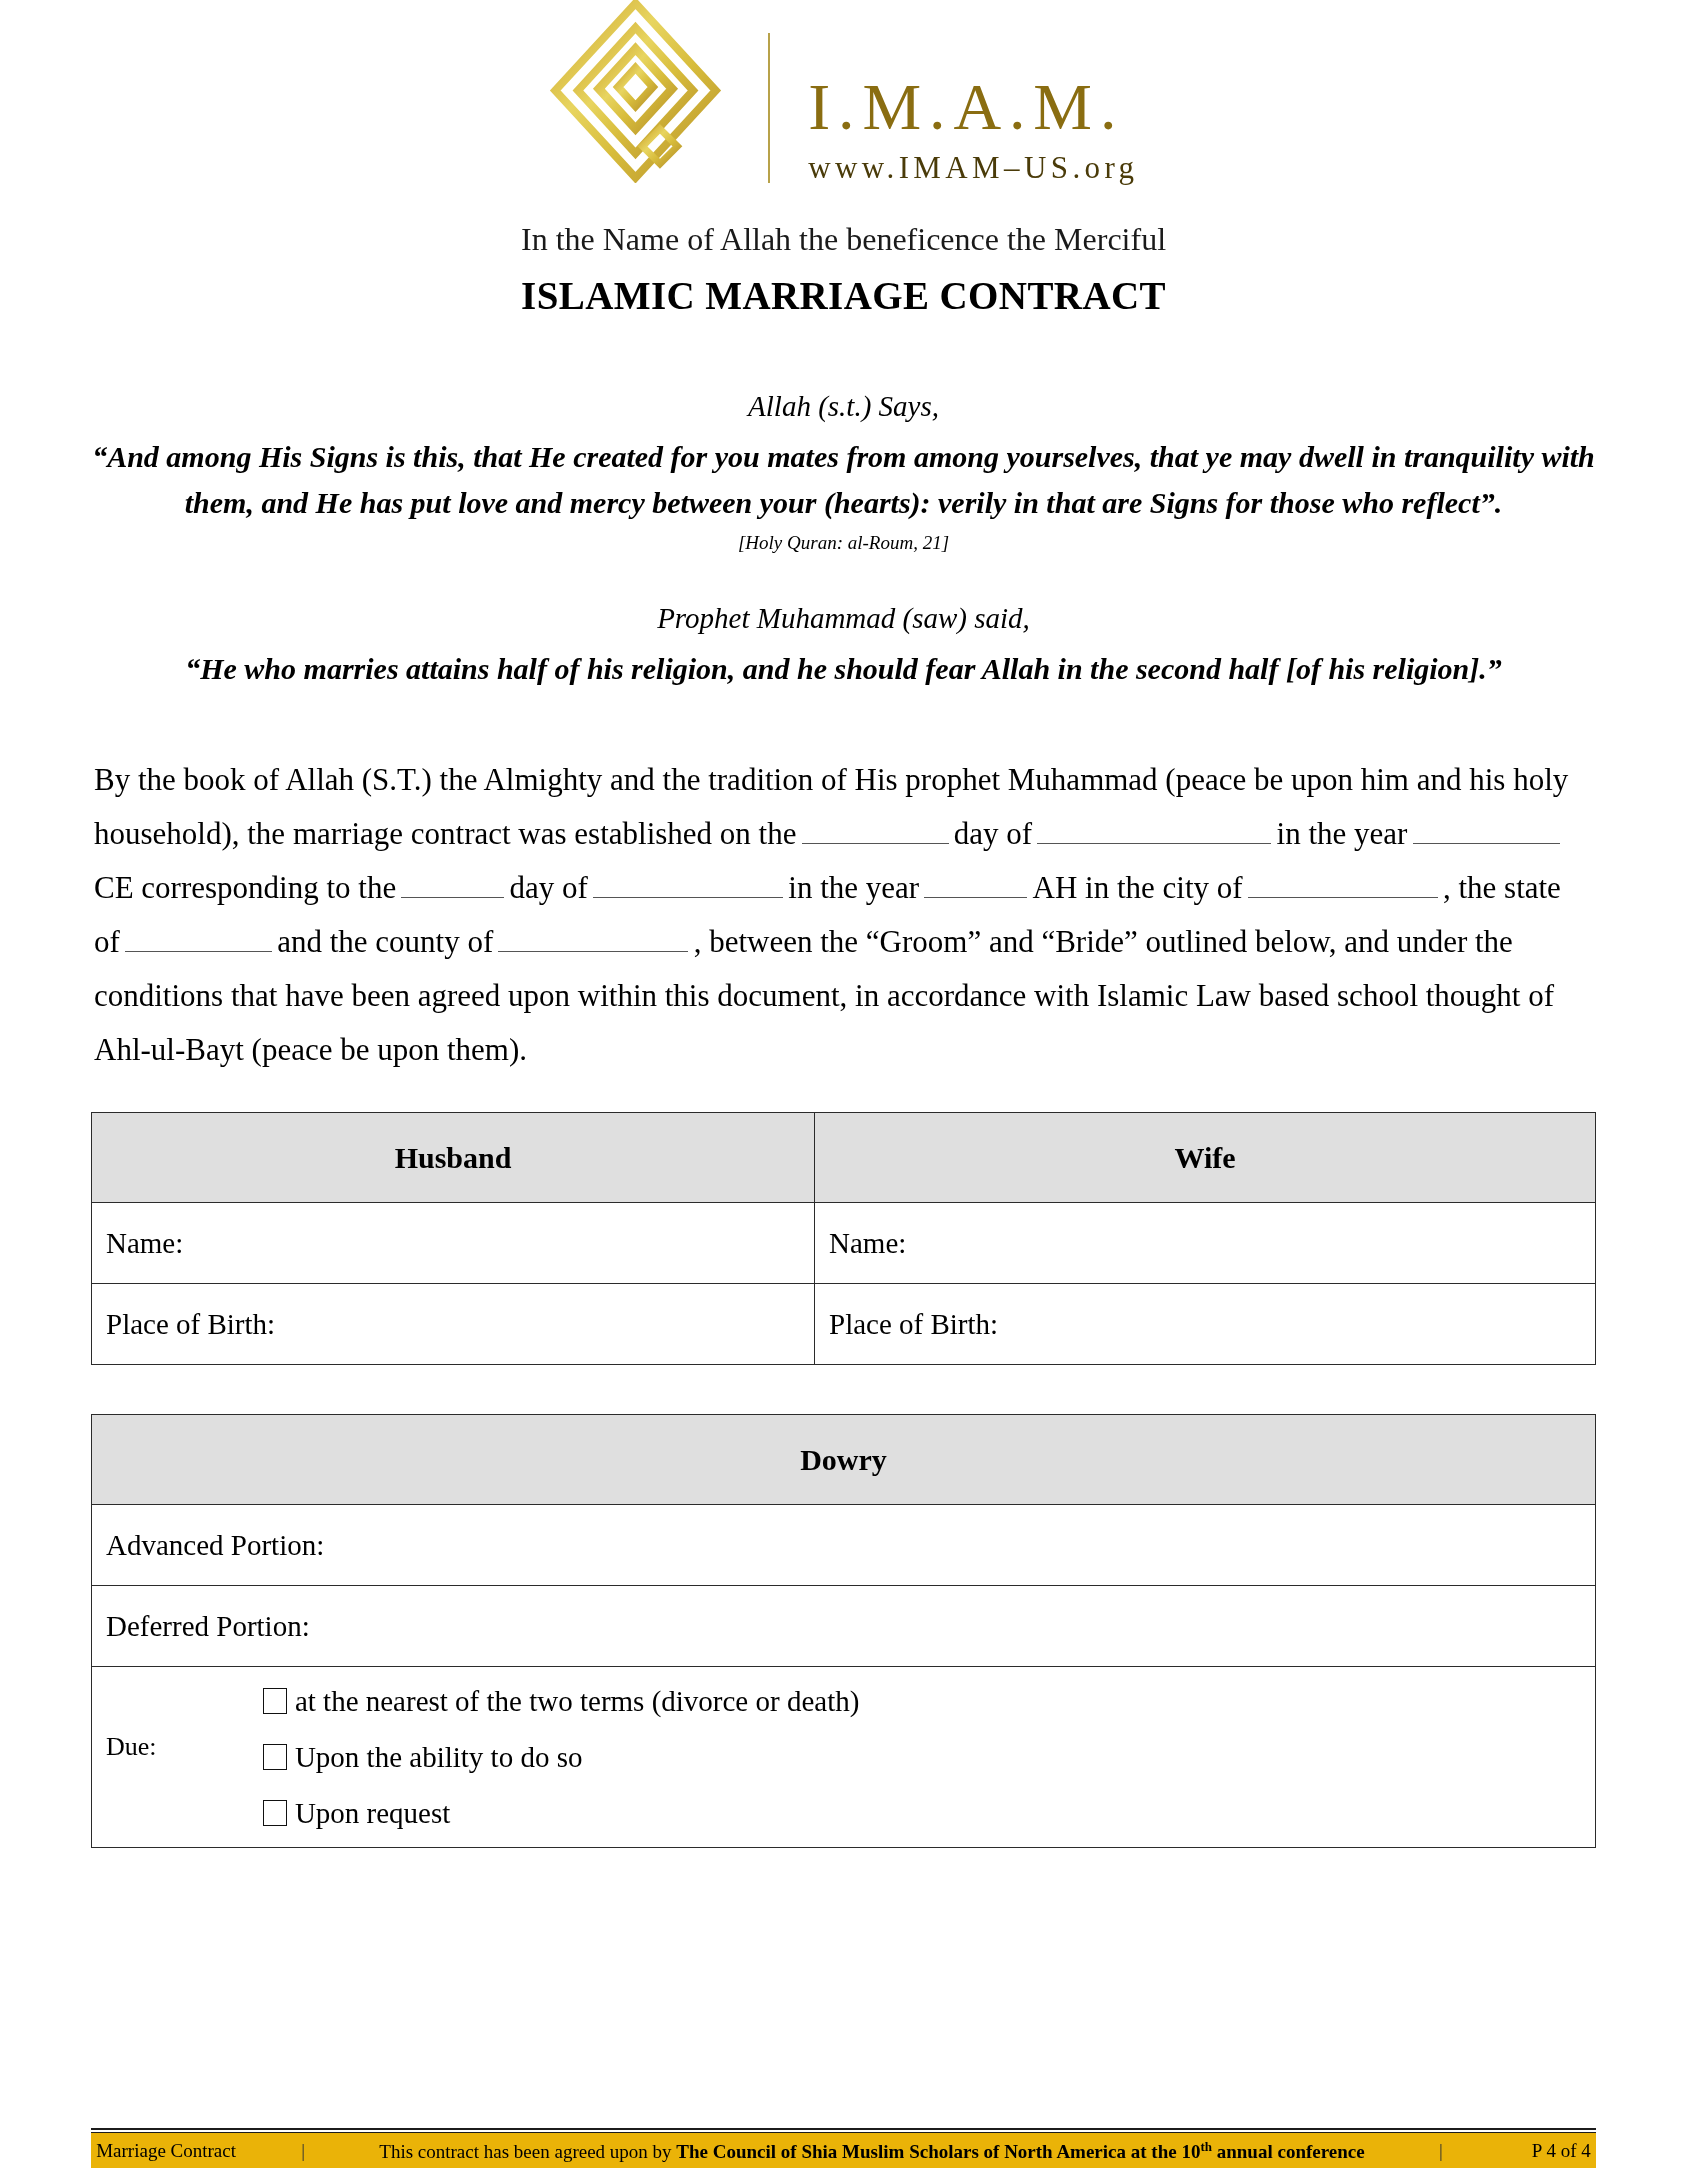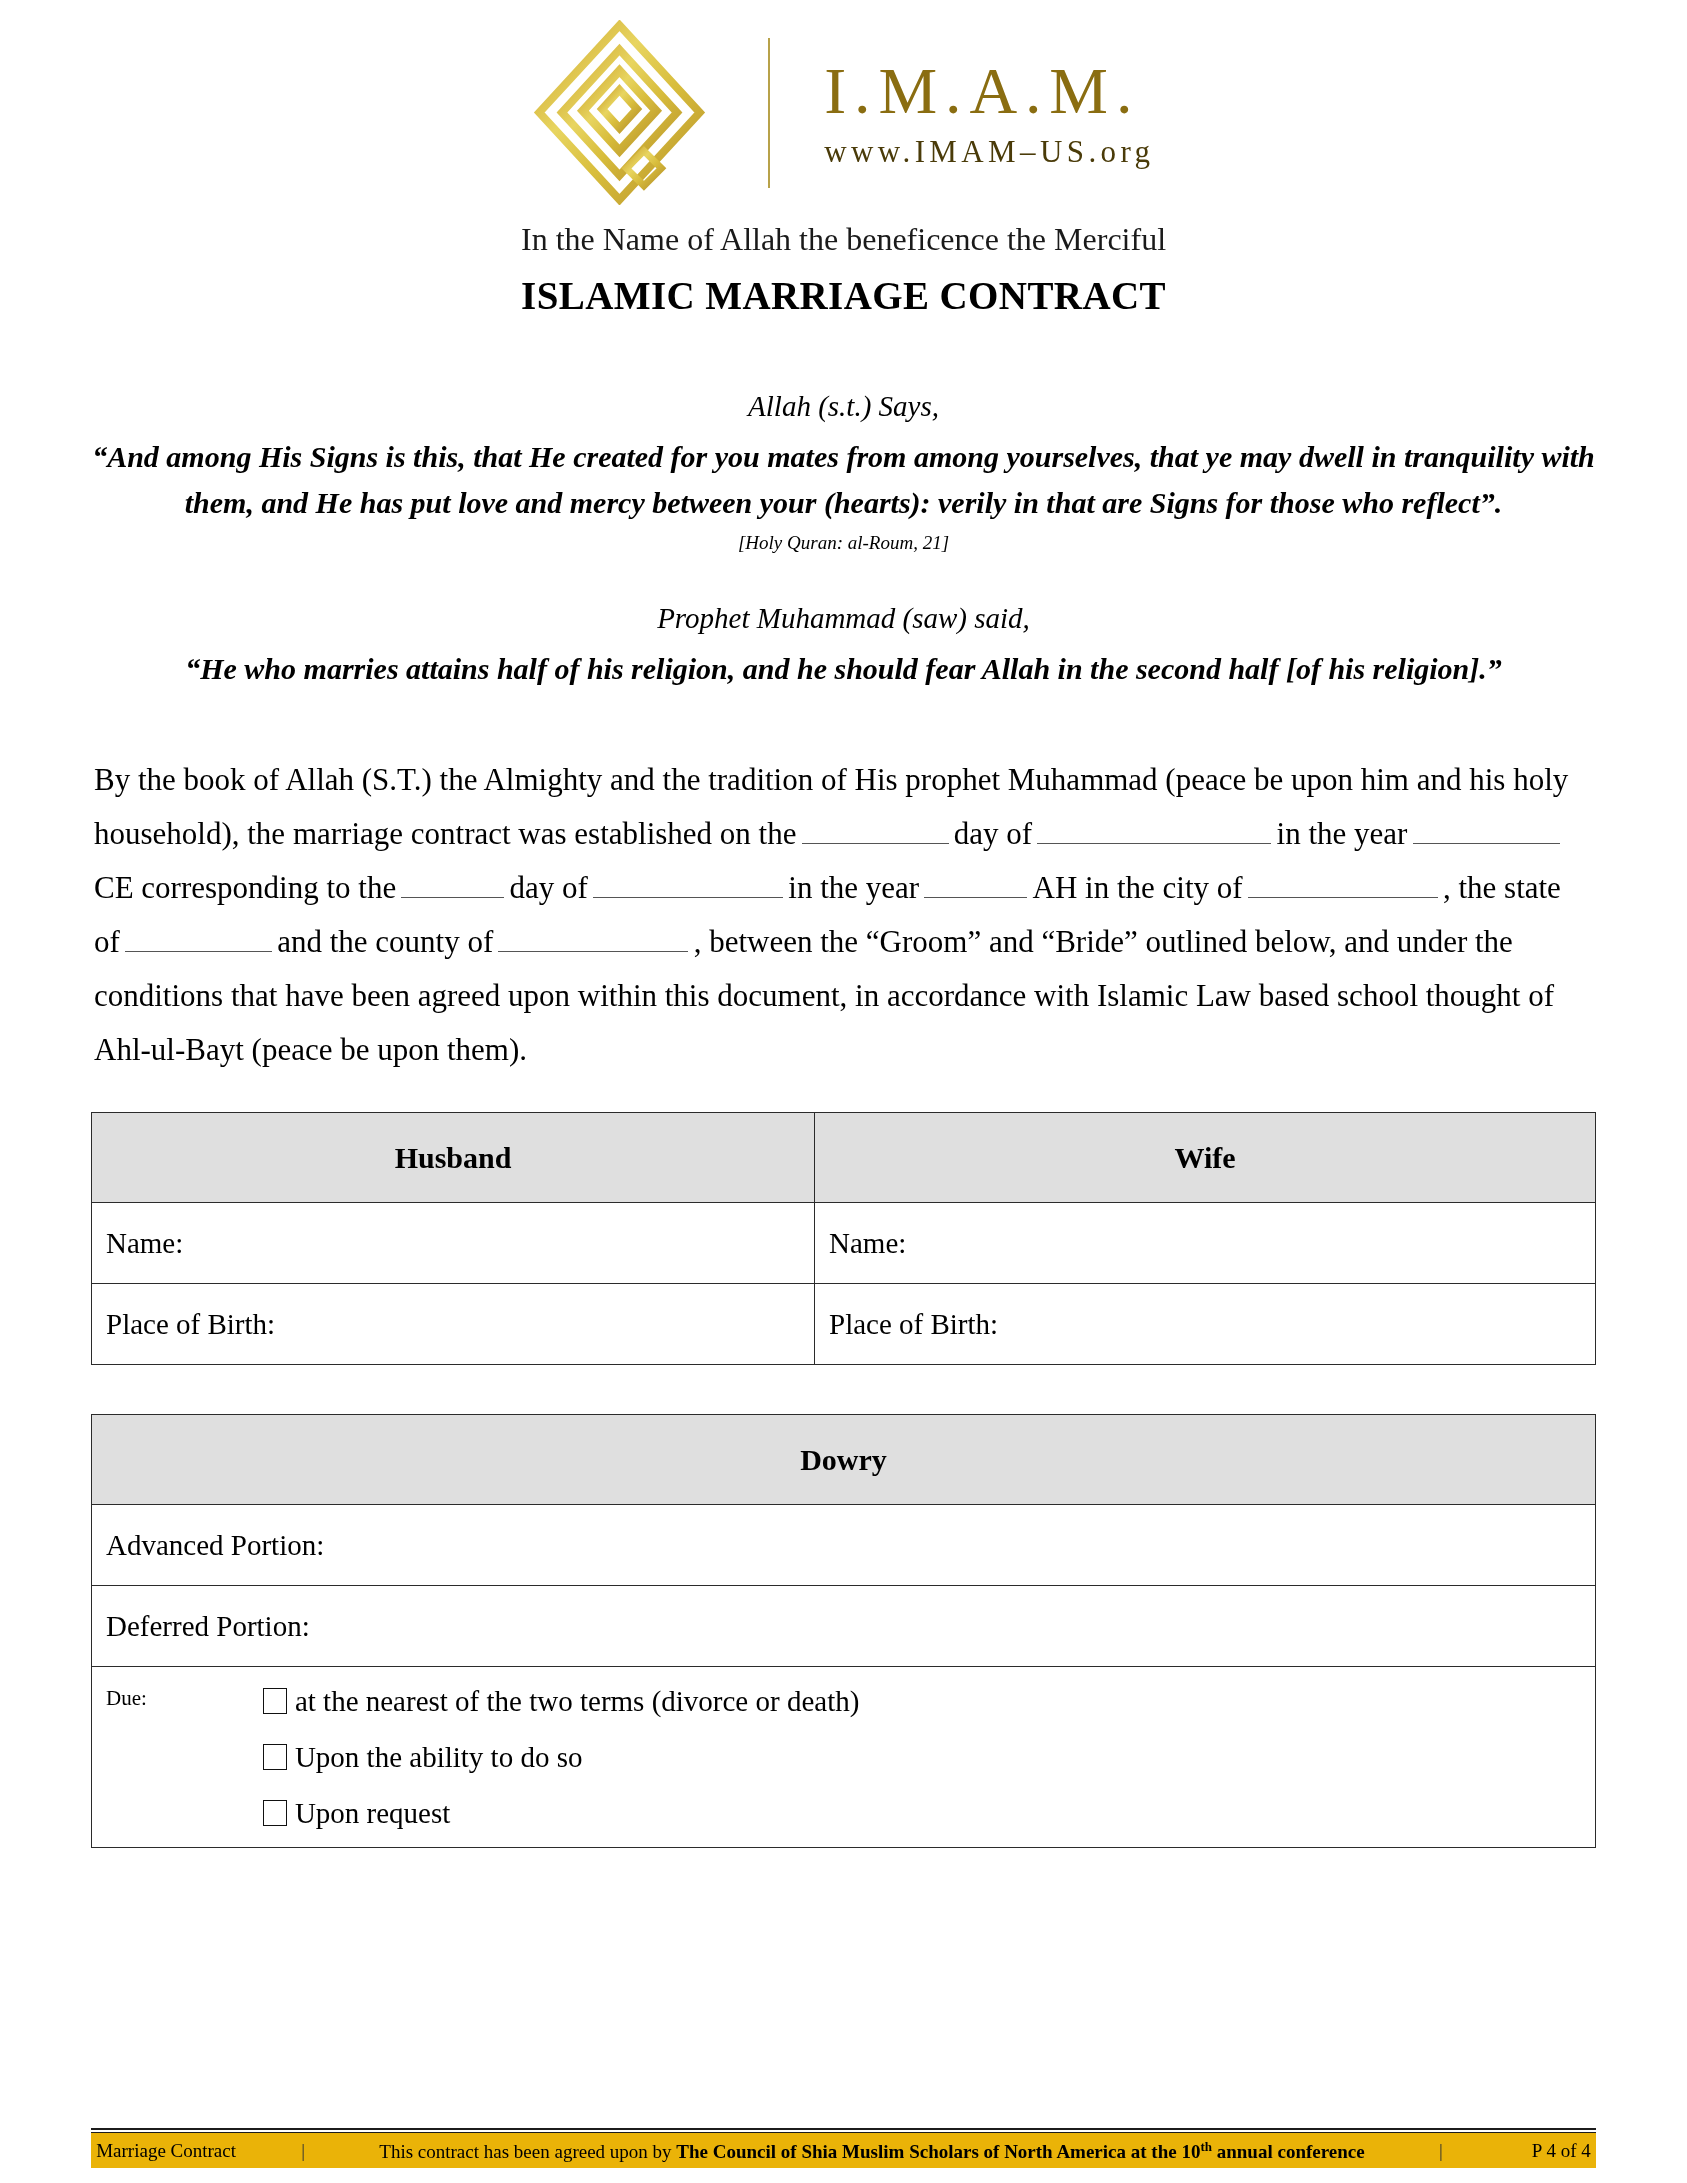--- a/index.html
+++ b/index.html
@@ -19,23 +19,23 @@
   .page {
     position: absolute;
     inset: 0;
     padding: 0;
     box-sizing: border-box;
   }
 
   
   .brand {
     display: flex;
-    align-items: center;
+    align-items: flex-end;
     justify-content: center;
-    gap: 16px;
+    gap: 0px;
     padding-top: 42px;
     height: 183px;
     box-sizing: border-box;
   }
   .logo-mark {
     width: 175px;
     height: 185px;
     position: relative;
     flex: 0 0 auto;
   }
@@ -158,21 +158,21 @@
     height: 54px;
   }
   .col-a { width: 48%; }
   .col-b { width: 52%; }
 
   .tbl-dowry { margin-top: 49px; }
   .tbl-dowry th { text-align: center; }
 
   .due-cell { padding-top: 19px; padding-bottom: 23px; }
   .due-wrap { display: flex; align-items: flex-start; }
-  .due-label { width: 129px; flex: 0 0 auto; font-size: 21px; padding-top: 1.7px;}
+  .due-label { width: 129px; flex: 0 0 auto; font-size: 26px; padding-top: 1.7px; margin-top: 46px;}
   .due-opts { display: flex; flex-direction: column; gap: 23px; }
   .due-opt { display: flex; align-items: center; gap: 7.9px; font-size: 29px; margin-left: 28px; }
   .cbx {
     display: inline-block;
     width: 22px;
     height: 23.6px;
     border: 1.7px solid #111;
     background: #fff;
     flex: 0 0 auto;
   }

